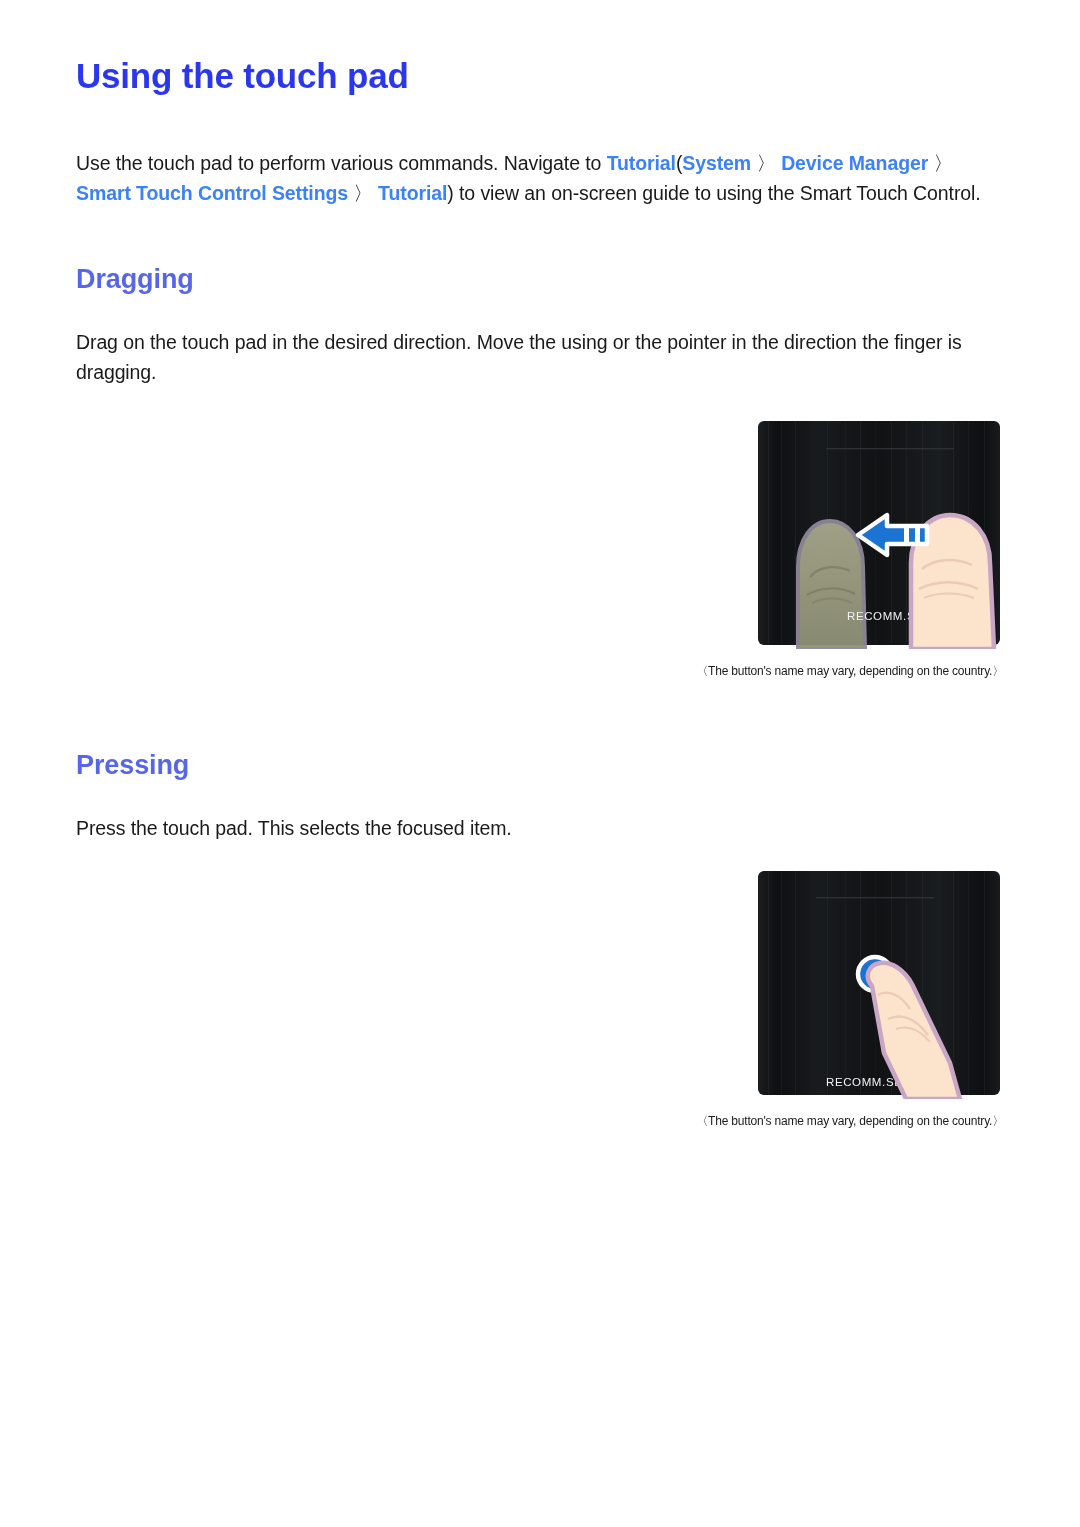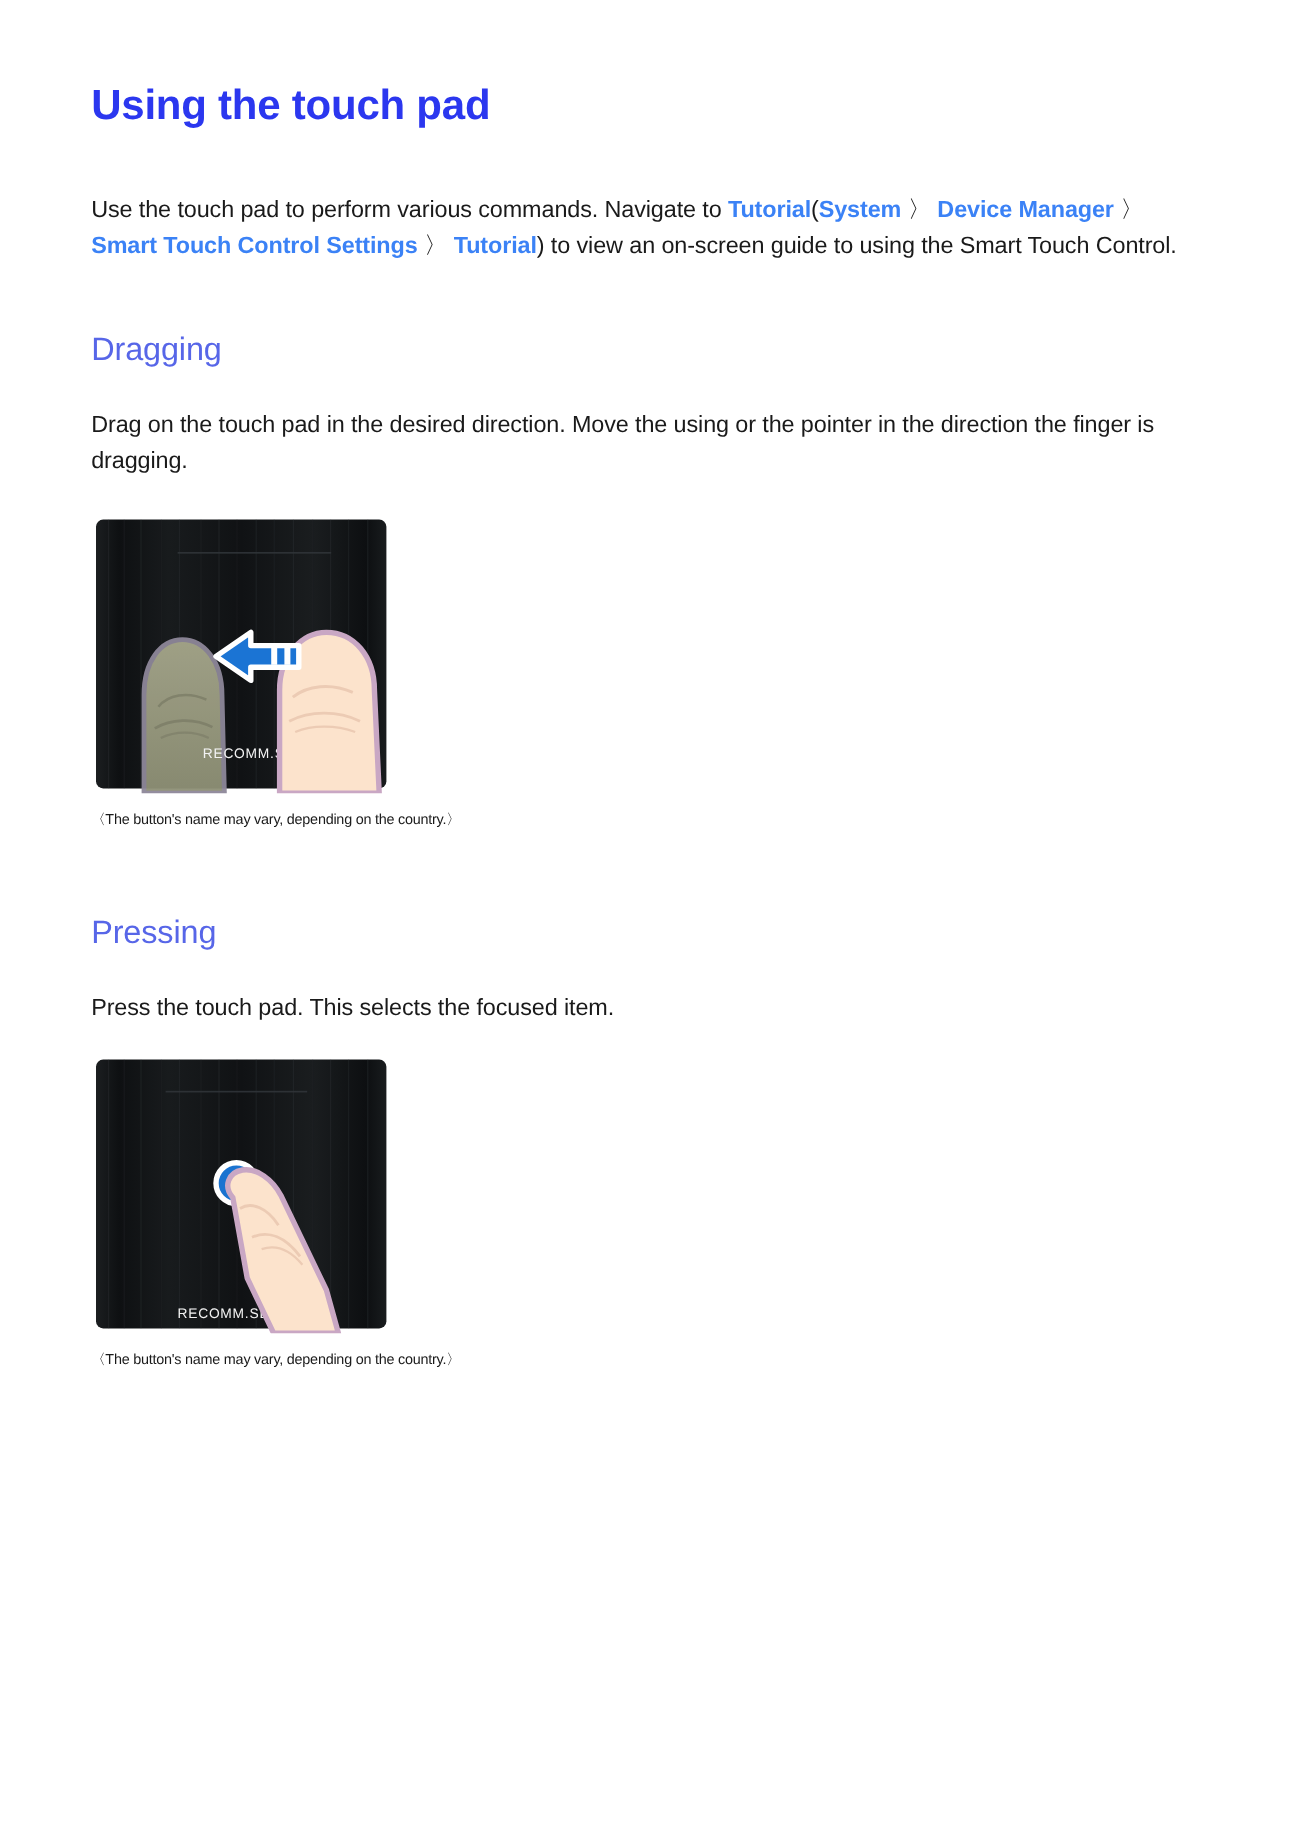--- a/index.html
+++ b/index.html
@@ -16,36 +16,36 @@
   }
   .page {
     position: relative;
     width: 1080px;
     height: 1527px;
     overflow: hidden;
   }
   .content {
     position: absolute;
     left: 76px;
-    top: 68px;
+    top: 56px;
     width: 928px;
   }
 
   
   .page-title {
     font-size: 35px;
     font-weight: bold;
     color: #2b37ef;
     letter-spacing: -0.2px;
     line-height: 1.15;
     margin: 0 0 52px 0;
   }
   .section-title {
     font-size: 27px;
-    font-weight: normal;
+    font-weight: bold;
     color: #5766e8;
     letter-spacing: -0.1px;
     line-height: 1.15;
     margin: 0 0 32px 0;
   }
   .section-title.second {
     margin-top: 70px;
   }
 
   
@@ -70,21 +70,21 @@
   .gap-after-intro { height: 56px; }
   .gap-after-drag-para { height: 30px; }
   .gap-after-press-para { height: 24px; }
 
   
   .figure {
     position: relative;
     width: 100%;
     display: flex;
     flex-direction: column;
-    align-items: flex-start;
+    align-items: flex-end;
   }
   .caption {
     font-size: 12px;
     color: #1a1a1a;
     letter-spacing: -0.2px;
     margin-top: 14px;
     text-align: center;
   }
 
   

